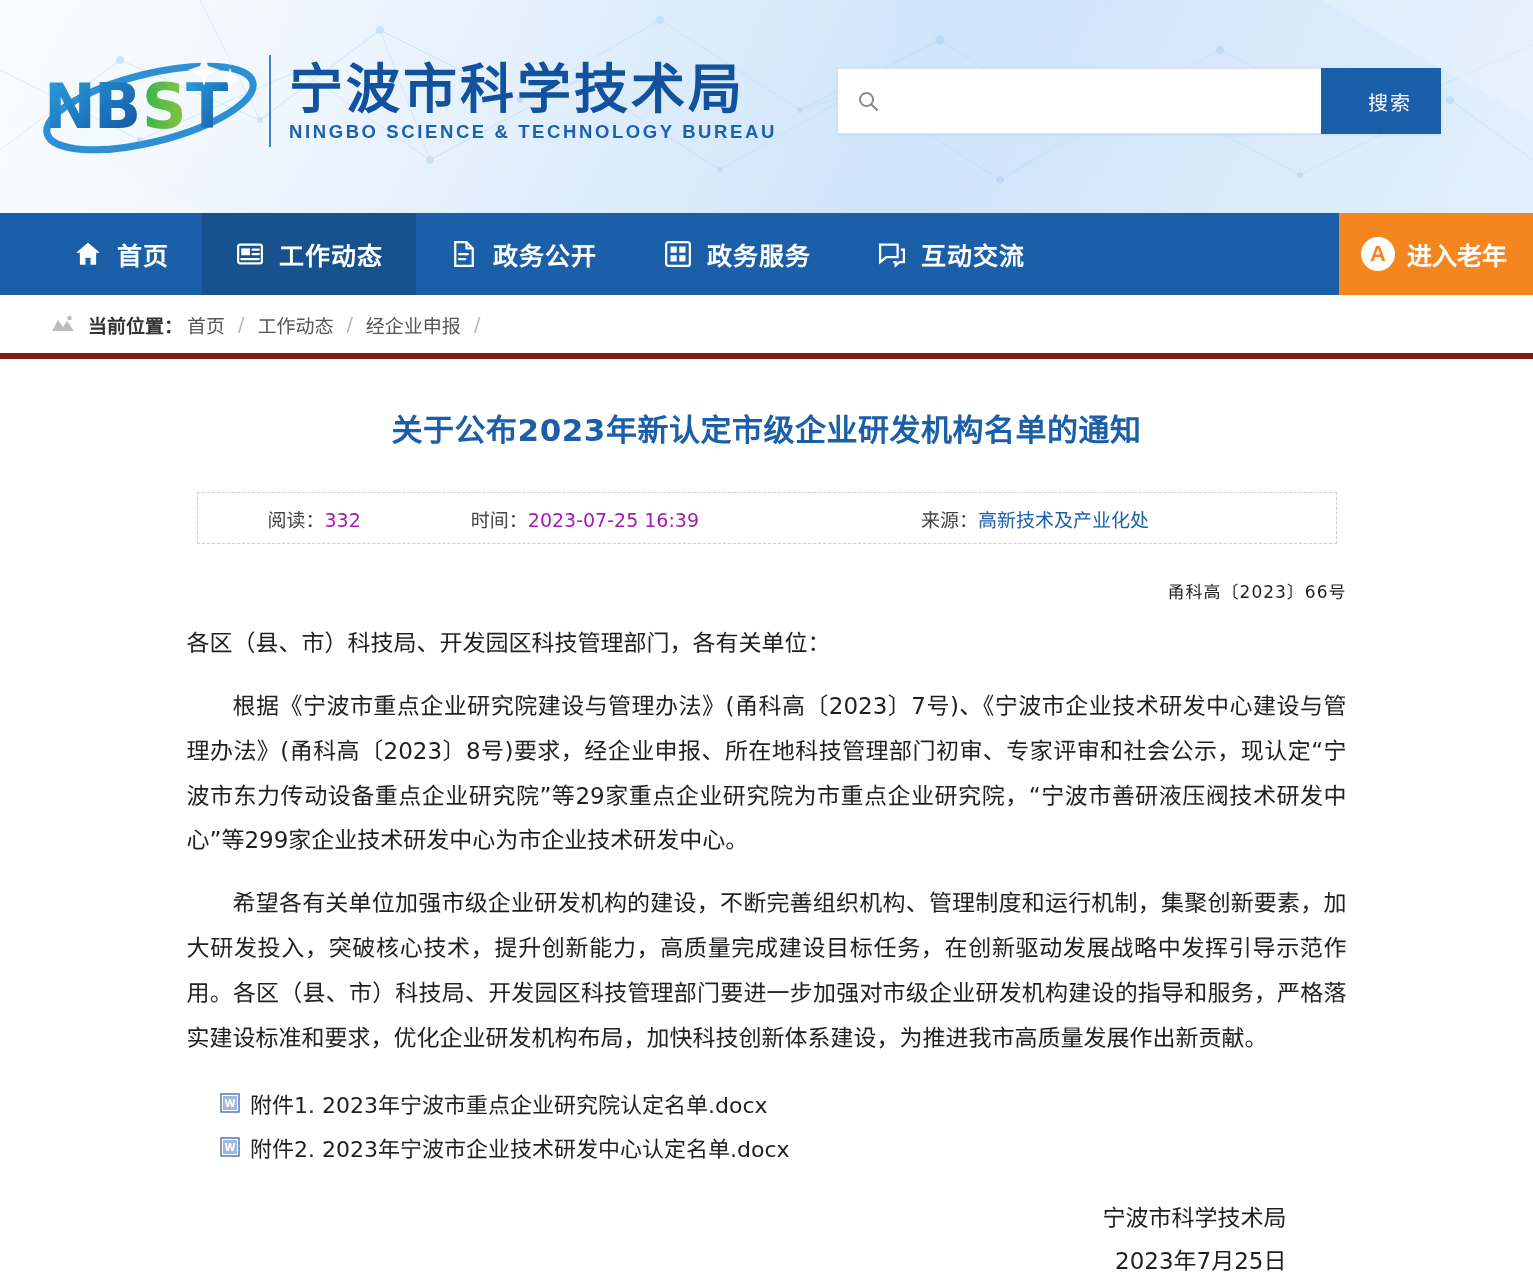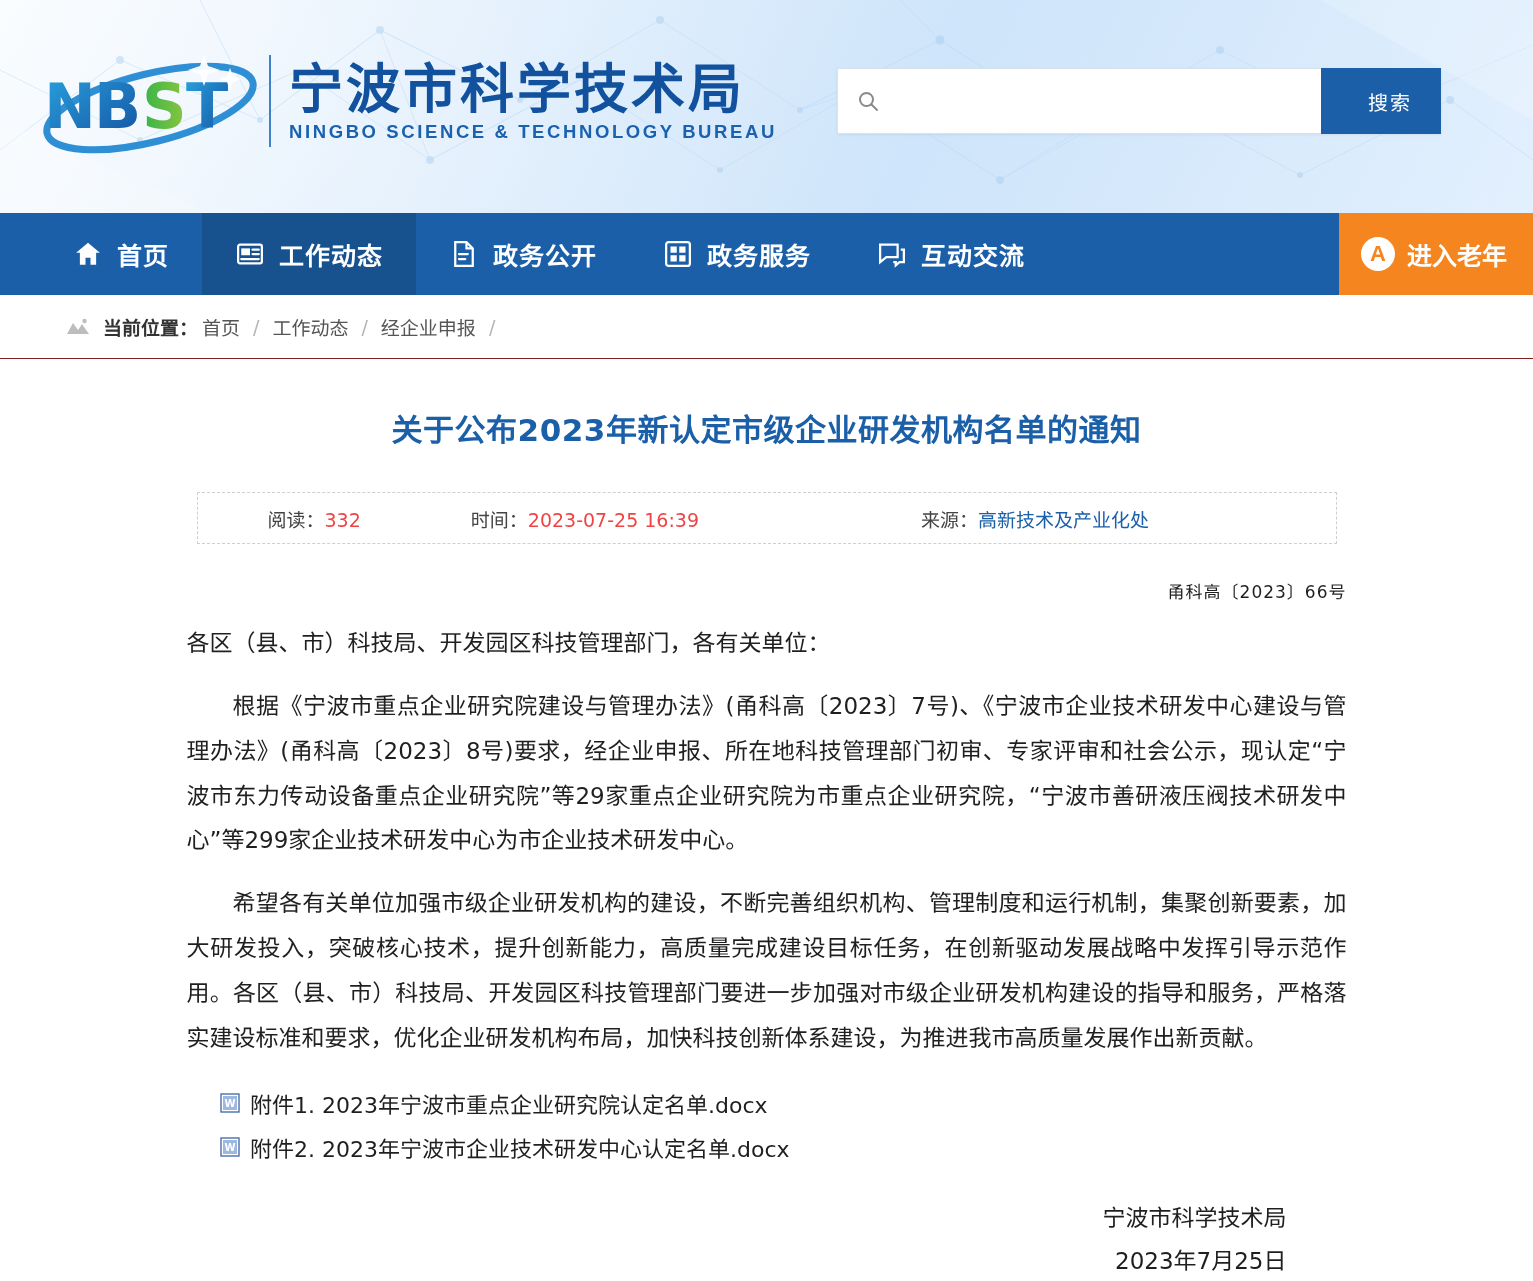--- a/index.html
+++ b/index.html
@@ -142,23 +142,23 @@
     color: #f5861f;
     font-size: 22px;
     font-weight: bold;
     display: flex; align-items: center; justify-content: center;
     font-family: "Liberation Sans", sans-serif;
   }
 
   
   .crumb {
     height: 64px;
-    border-bottom: 1px solid #7f1d1d;
-    display: flex; align-items: center;
-    padding-left: 65px;
+    border-bottom: 6px solid #7f1d1d;
+    display: flex; align-items: center;
+    padding-left: 50px;
     font-size: 19px;
     color: #555;
     font-family: "DejaVu Sans", sans-serif;
   }
   .crumb .home-ic { width: 26px; height: 22px; margin-right: 12px; }
   .crumb b { color: #333; font-weight: bold; margin-right: 4px; }
   .crumb a { color: #555; text-decoration: none; cursor: pointer; }
   .crumb .sep { color: #b5b5b5; margin: 0 13px; }
 
   
@@ -185,21 +185,21 @@
     align-items: center;
     font-size: 19px;
     color: #444;
     font-family: "DejaVu Sans", sans-serif;
   }
   .meta-item { padding-left: 68px; }
   .meta-item:nth-child(1) { padding-left: 70px; }
   .meta-item:nth-child(2) { padding-left: 110px; }
   .meta-item:nth-child(3) { padding-left: 222px; }
   .meta-item .lbl { color: #444; }
-  .meta-item .val { color: #ef4444; }
+  .meta-item .val { color: #a21caf; }
   .meta-item.src .val { color: #1a5fa8; }
 
   .doc-no {
     text-align: right;
     font-size: 17px;
     color: #1f1f1f;
     margin-top: 34px;
     letter-spacing: 1px;
     font-family: "DejaVu Sans", sans-serif;
   }

